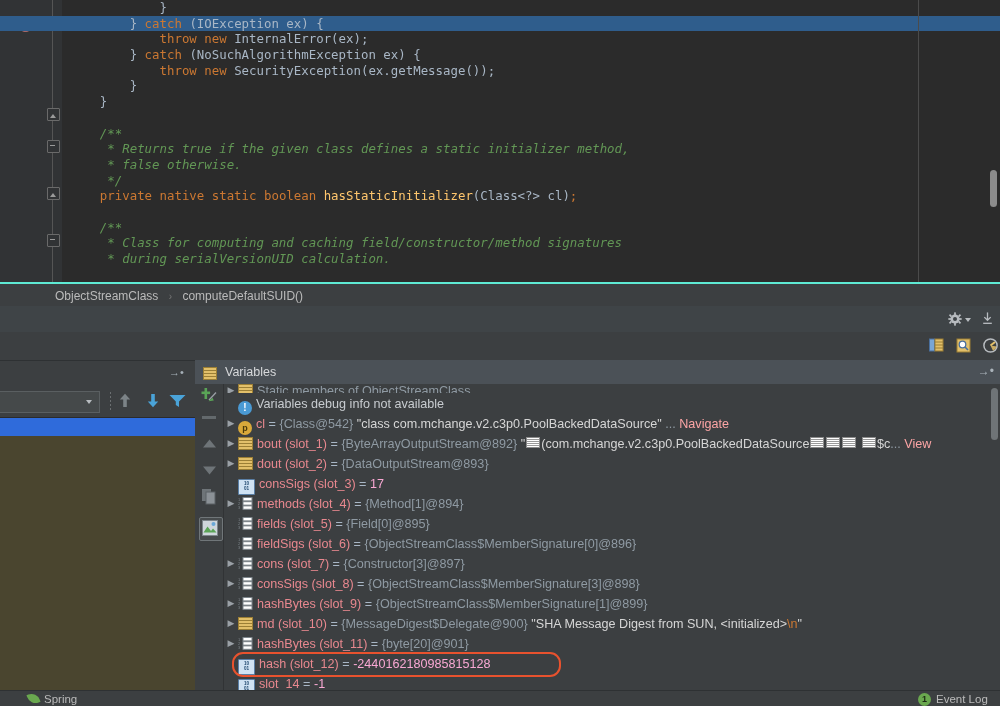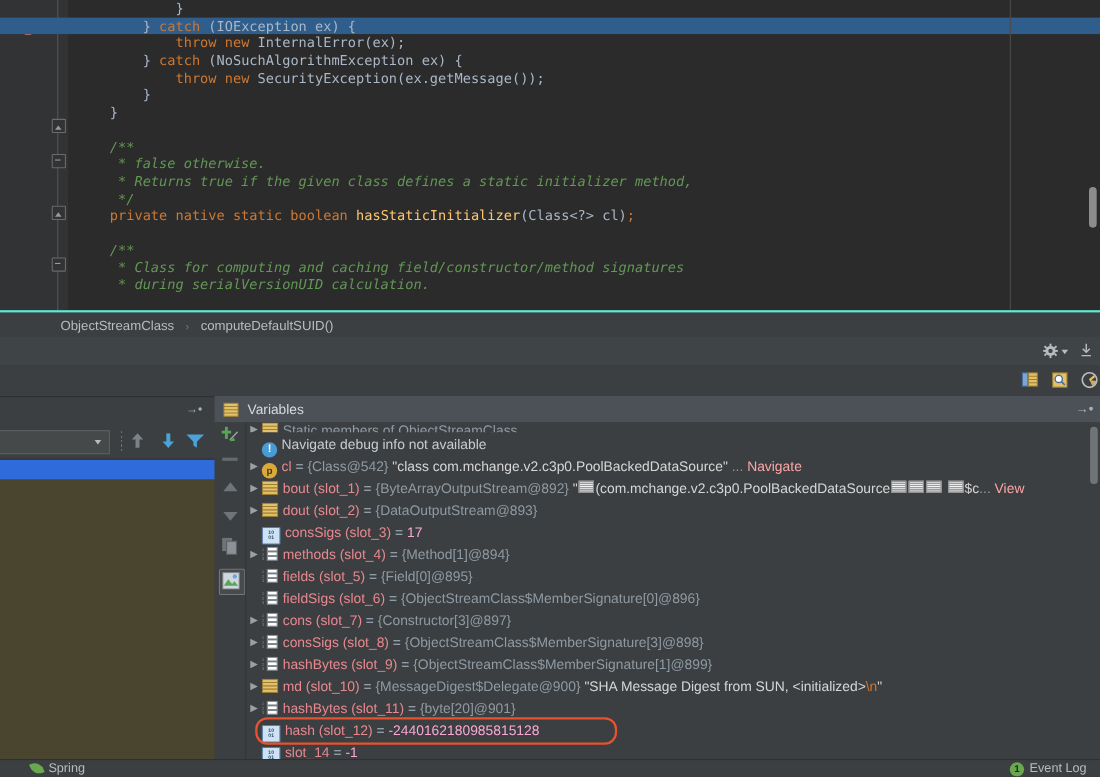--- a/index.html
+++ b/index.html
@@ -137,22 +137,22 @@
     <div class="ed-code" id="code-container">
         <div class="line"><span class="white">            }</span></div>
         <div class="line"><span class="white">        } </span><span class="kw">catch</span><span class="white"> (IOException ex) {</span></div>
         <div class="line"><span class="white">            </span><span class="kw">throw new</span><span class="white"> InternalError(ex);</span></div>
         <div class="line"><span class="white">        } </span><span class="kw">catch</span><span class="white"> (NoSuchAlgorithmException ex) {</span></div>
         <div class="line"><span class="white">            </span><span class="kw">throw new</span><span class="white"> SecurityException(ex.getMessage());</span></div>
         <div class="line"><span class="white">        }</span></div>
         <div class="line"><span class="white">    }</span></div>
         <div class="line"><span class="white"></span></div>
         <div class="line"><span class="cmt">    /**</span></div>
+        <div class="line"><span class="cmt">     * Returns true if the given class defines a static initializer method,</span></div>
         <div class="line"><span class="cmt">     * false otherwise.</span></div>
-        <div class="line"><span class="cmt">     * Returns true if the given class defines a static initializer method,</span></div>
         <div class="line"><span class="cmt">     */</span></div>
         <div class="line"><span class="white">    </span><span class="kw">private native static boolean</span><span class="white"> </span><span class="fnname">hasStaticInitializer</span><span class="white">(Class&lt;?&gt; cl)</span><span class="semi">;</span></div>
         <div class="line"><span class="white"></span></div>
         <div class="line"><span class="cmt">    /**</span></div>
         <div class="line"><span class="cmt">     * Class for computing and caching field/constructor/method signatures</span></div>
         <div class="line"><span class="cmt">     * during serialVersionUID calculation.</span></div>
       </div>
 
     <div class="ed-vsep"></div>
     <div class="ed-scroll"></div>
@@ -313,21 +313,21 @@
   <div class="railsep"></div>
 
   <div class="varlist">
     <div id="var-rows">
         <div class="vrow" style="height: 9px; line-height: 9px; overflow: hidden;"><span class="vexp">▶</span><span class="vi"><svg width="15" height="13" viewBox="0 0 15 13">
               <rect x="0.5" y="0.5" width="14" height="12" fill="#e3c06a" stroke="#9c7f35"></rect>
               <line x1="0.5" y1="3.5" x2="14.5" y2="3.5" stroke="#9c7f35"></line>
               <line x1="0.5" y1="6.5" x2="14.5" y2="6.5" stroke="#9c7f35"></line>
               <line x1="0.5" y1="9.5" x2="14.5" y2="9.5" stroke="#9c7f35"></line>
             </svg></span><span class="vref">Static members of ObjectStreamClass</span></div>
-        <div class="vrow"><span class="vexp empty">▶</span><span class="vi-info">!</span><span class="vmsg">Navigate debug info not available</span></div>
+        <div class="vrow"><span class="vexp empty">▶</span><span class="vi-info">!</span><span class="vmsg">Variables debug info not available</span></div>
         <div class="vrow"><span class="vexp">▶</span><span class="vi-p">p</span><span class="vname">cl</span><span class="veq"> = </span><span class="vref">{Class@542} </span><span class="vstr">"class com.mchange.v2.c3p0.PoolBackedDataSource" </span><span class="vref">... </span><span class="vlink">Navigate</span></div>
         <div class="vrow"><span class="vexp">▶</span><span class="vi"><svg width="15" height="13" viewBox="0 0 15 13">
               <rect x="0.5" y="0.5" width="14" height="12" fill="#e3c06a" stroke="#9c7f35"></rect>
               <line x1="0.5" y1="3.5" x2="14.5" y2="3.5" stroke="#9c7f35"></line>
               <line x1="0.5" y1="6.5" x2="14.5" y2="6.5" stroke="#9c7f35"></line>
               <line x1="0.5" y1="9.5" x2="14.5" y2="9.5" stroke="#9c7f35"></line>
             </svg></span><span class="vname">bout (slot_1)</span><span class="veq"> = </span><span class="vref">{ByteArrayOutputStream@892} </span><span class="vstr">"</span><span class="vi-blk"></span><span class="vstr">(com.mchange.v2.c3p0.PoolBackedDataSource</span><span class="vi-blk"></span><span class="vi-blk"></span><span class="vi-blk"></span> <span class="vi-blk"></span><span class="vstr">$c</span><span class="vref">... </span><span class="vlink">View</span></div>
         <div class="vrow"><span class="vexp">▶</span><span class="vi"><svg width="15" height="13" viewBox="0 0 15 13">
               <rect x="0.5" y="0.5" width="14" height="12" fill="#e3c06a" stroke="#9c7f35"></rect>
               <line x1="0.5" y1="3.5" x2="14.5" y2="3.5" stroke="#9c7f35"></line>

